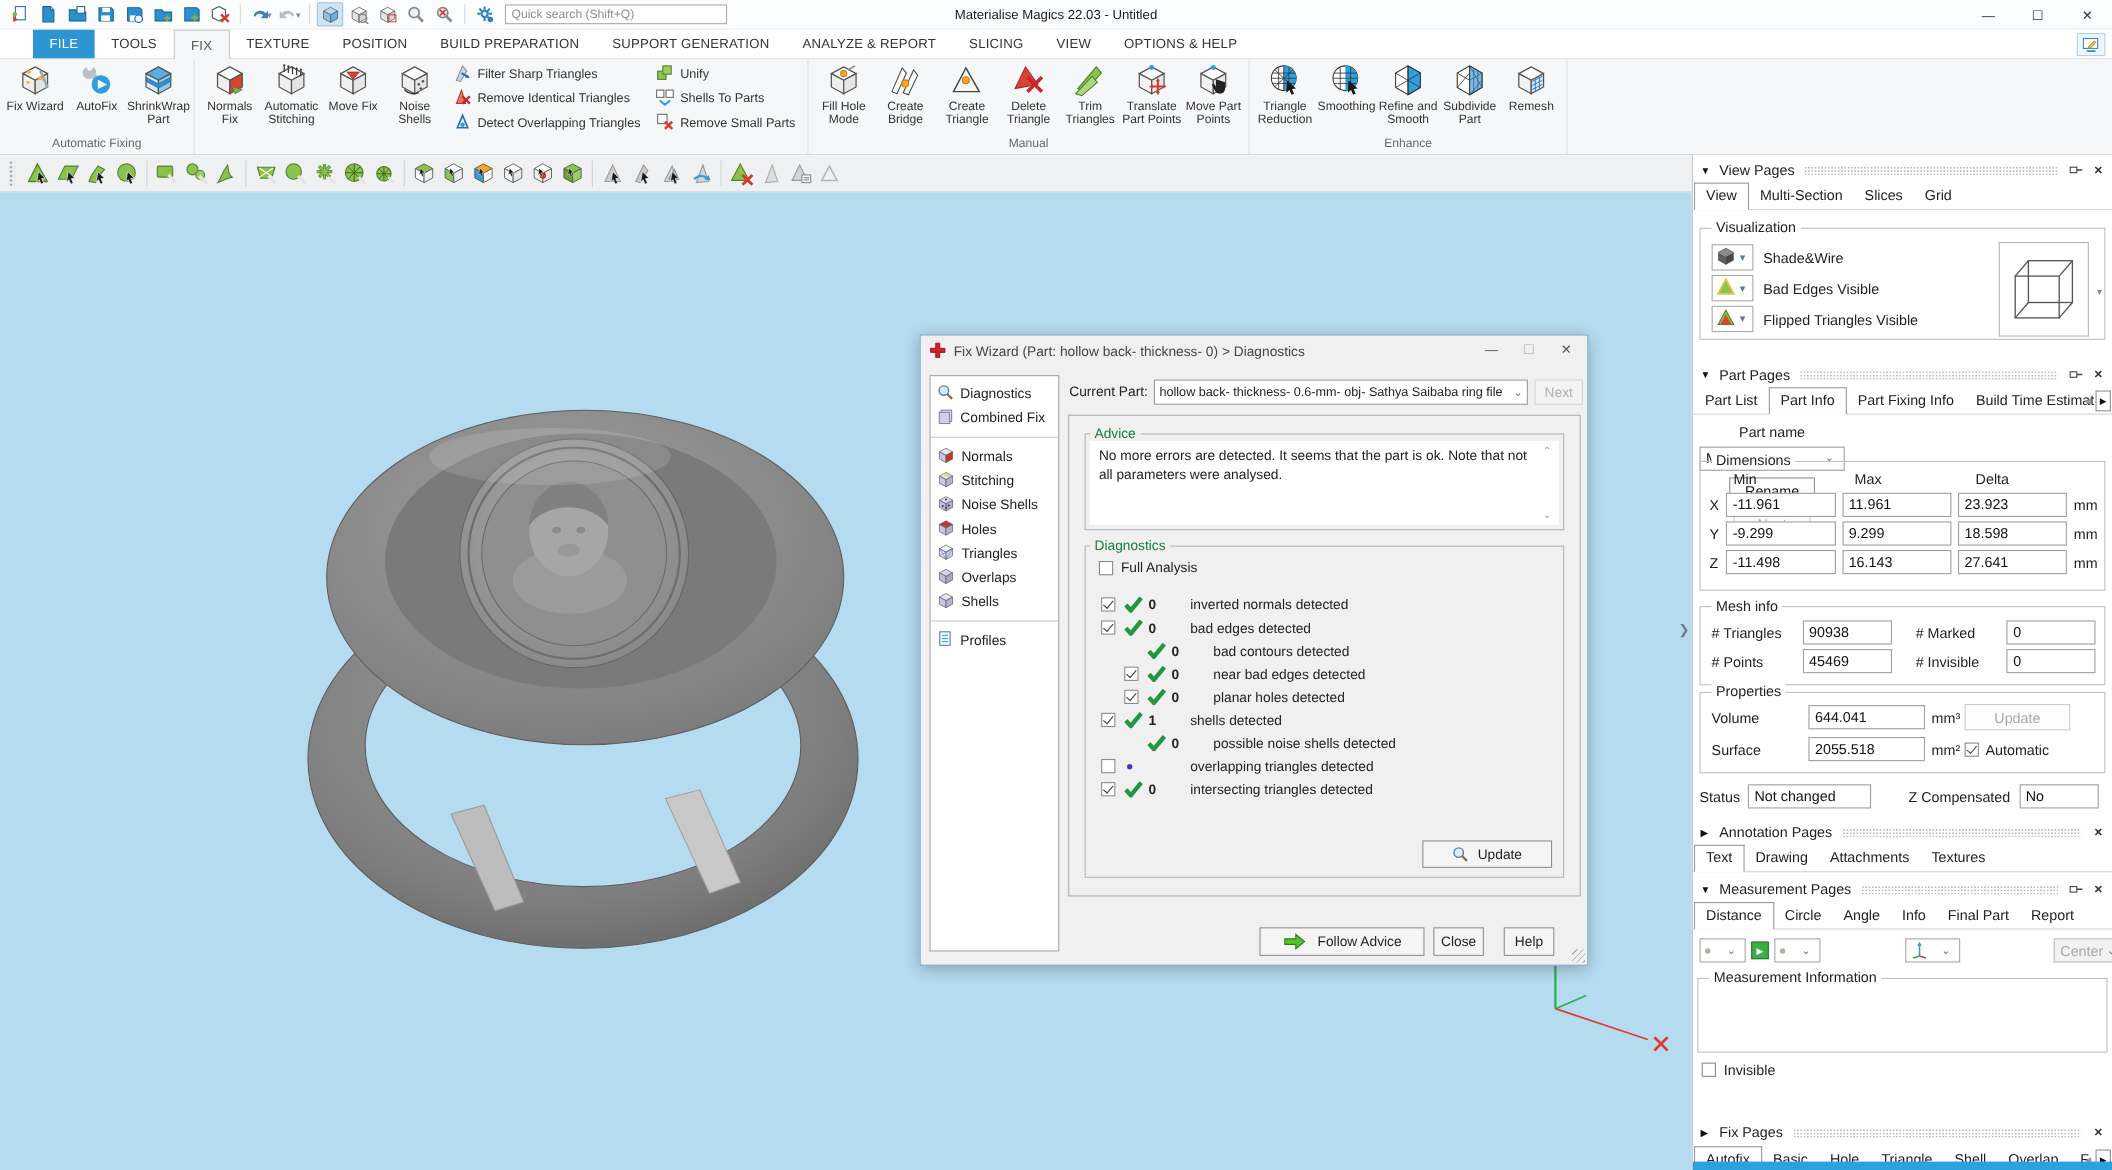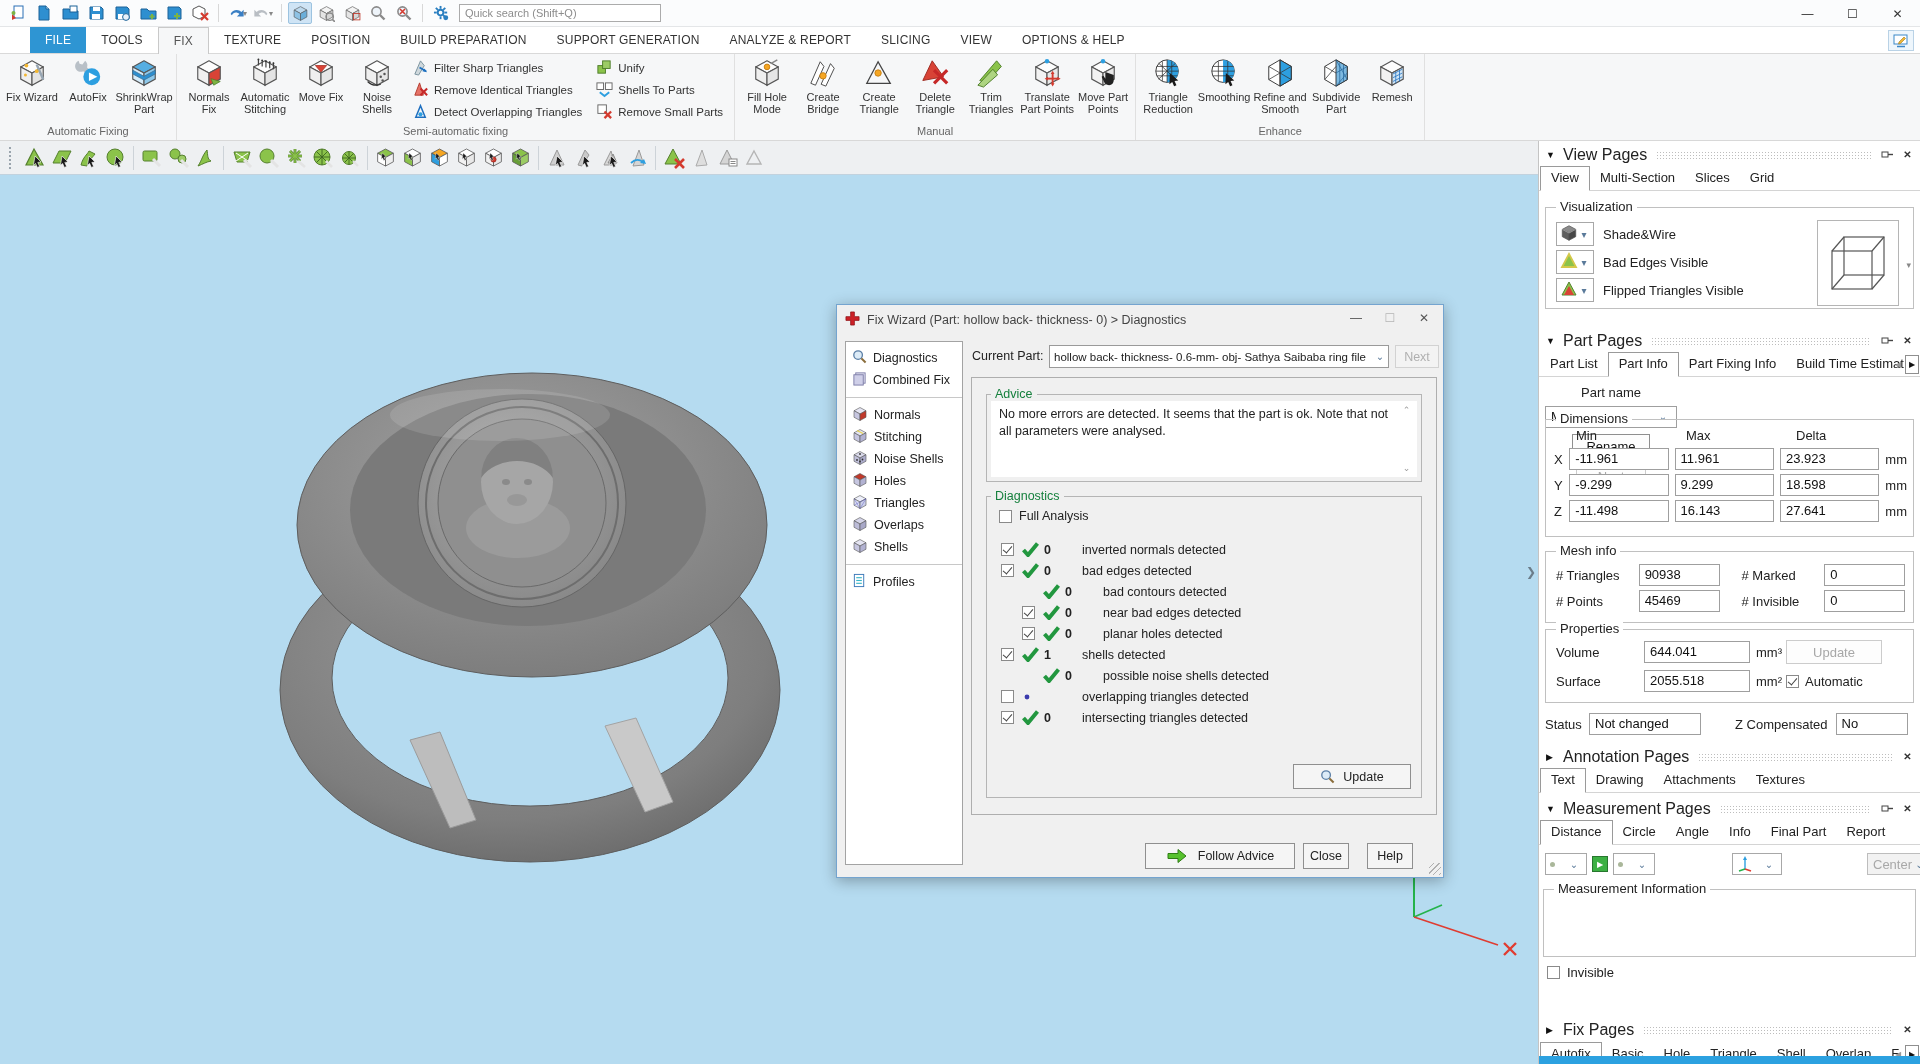--- a/index.html
+++ b/index.html
@@ -88,21 +88,21 @@
   #btn-close { left:466px; top:538px; width:46px; }
   #btn-help { left:530px; top:538px; width:46px; }
   #fw-grip { position:absolute; right:2px; bottom:2px; width:12px; height:12px;
      background:repeating-linear-gradient(135deg, transparent 0 3px, #b0b0b0 3px 4px); }
 
   
   #panel { position:absolute; left:1538px; top:141px; width:382px; height:923px; background:#fff; border-left:1px solid #c4c4c4; font-size:13px; color:#222; }
   .sec { position:absolute; left:0; right:0; }
   .psec-header { display:flex; align-items:center; height:23px; padding:0 6px 0 7px; gap:7px; }
   .ph-tri { font-size:9px; color:#111; width:10px; }
-  .ph-label { font-size:16px; color:#222; white-space:nowrap; }
+  .ph-label { font-size:13px; color:#222; white-space:nowrap; }
   .ph-dots { flex:1; height:8px; margin:0 2px; background-image:radial-gradient(#bdbdbd 0.8px, transparent 1px); background-size:3px 3px; }
   .ph-x { color:#333; font-size:10px; width:13px; text-align:center; font-weight:bold; }
   .ph-pin { width:14px; display:flex; justify-content:center; }
   .ptabs { display:flex; align-items:flex-end; height:25px; border-bottom:1px solid #d4d4d4; padding:0 1px; position:relative; }
   .ptab { padding:3px 10px 5px; font-size:13px; color:#222; white-space:nowrap; overflow:hidden; }
   .ptab.active { border:1px solid #9a9a9a; border-bottom:1px solid #fff; background:#fff; margin-bottom:-1px; }
   .tab-scroll { position:absolute; right:1px; bottom:2px; display:flex; }
   .tsbtn { width:14px; height:19px; display:flex; align-items:center; justify-content:center; font-size:8px; color:#999; }
   .tsbtn.box { border:1px solid #8f8f8f; color:#111; background:#fff; }
   .gbox2 { position:absolute; border:1px solid #c0c0c0; }
@@ -242,20 +242,21 @@
               <line x1="3" y1="3" x2="5.2" y2="5.2"></line>
               <line x1="13" y1="13" x2="10.8" y2="10.8"></line>
               <line x1="13" y1="3" x2="10.8" y2="5.2"></line>
               <line x1="3" y1="13" x2="5.2" y2="5.2" opacity="0"></line>
             </g>
             <circle cx="13.5" cy="13.5" r="2.6" fill="#2a7fc0"></circle>
           </svg>
         </span>
       </div>
     <input id="qsearch" placeholder="Quick search (Shift+Q)" style="">
+    <div id="wtitle">Materialise Magics 22.03 - Untitled</div>
     <div id="wbtns">
       <span class="wbtn">—</span>
       <span class="wbtn">☐</span>
       <span class="wbtn">✕</span>
     </div>
   </div>
 
   <div id="menubar">
     <div id="menu-tabs">
         <span class="menu-tab file">FILE</span>
@@ -426,21 +427,20 @@
             </div>
             <div class="rsmall">
               <span><svg width="17" height="17" viewBox="0 0 18 18">
                   <rect x="2" y="2" width="9" height="9" fill="#fff" stroke="#666"></rect>
                   <path d="M9 9 L16 16 M16 9 L9 16" stroke="#d43b2f" stroke-width="2.4"></path>
                 </svg></span>
               <span>Remove Small Parts</span>
             </div>
           </div>
         </div>
-        <div class="rgroup-label">Semi-automatic fixing</div>
       </div>
       <div class="rgroup">
         <div class="rgroup-rows">
           <div class="rbtn">
             <div class="ric">
               <svg width="30" height="30" viewBox="0 0 32 32">
                 <polygon points="16,3 28,9.5 16,16 4,9.5" fill="#fdfdfd" stroke="#555" stroke-width="1.2" stroke-linejoin="round"></polygon>
                 <polygon points="4,9.5 16,16 16,29 4,22.5" fill="#efefef" stroke="#555" stroke-width="1.2"></polygon>
                 <polygon points="28,9.5 16,16 16,29 28,22.5" fill="#e6e6e6" stroke="#555" stroke-width="1.2"></polygon>
                 <circle cx="16" cy="9.5" r="3" fill="#f5a623" stroke="#c77f12"></circle>

